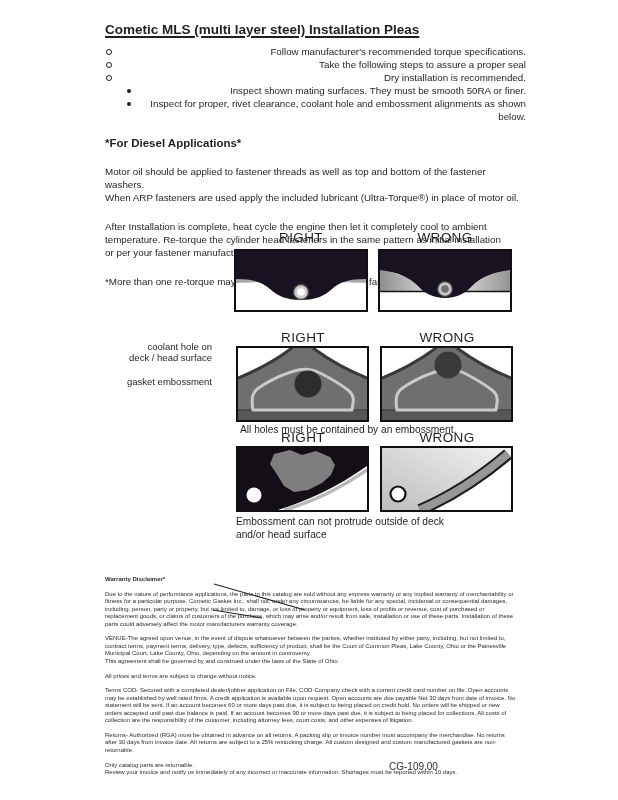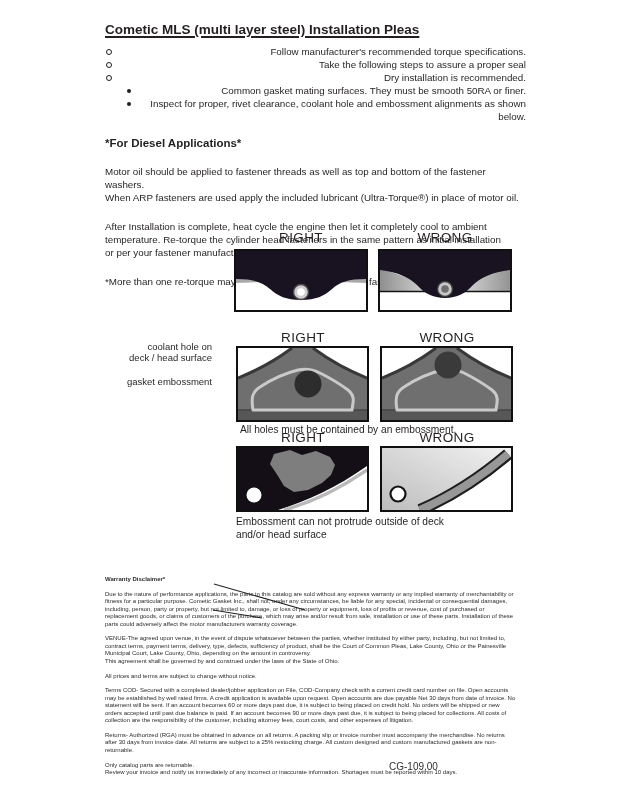--- a/index.html
+++ b/index.html
@@ -43,21 +43,21 @@
 </head>
 <body>
 
 <div class="content">
   <h1 class="doc-title">Cometic MLS (multi layer steel) Installation Pleas</h1>
 
   <div class="bullets">
     <div class="bullet">Follow manufacturer's recommended torque specifications.</div>
     <div class="bullet">Take the following steps to assure a proper seal</div>
     <div class="bullet">Dry installation is recommended.</div>
-    <div class="sub-bullet">Common gasket mating surfaces.  They must be smooth 50RA or finer.</div>
+    <div class="sub-bullet">Inspect shown mating surfaces.  They must be smooth 50RA or finer.</div>
     <div class="sub-bullet">Inspect for proper, rivet clearance, coolant hole and embossment alignments as shown below.</div>
   </div>
 
   <h2 class="section-heading">*For Diesel Applications*</h2>
   <p class="para">Motor oil should be applied to fastener threads as well as top and bottom of the fastener washers.
 When ARP fasteners are used apply the included lubricant (Ultra-Torque®) in place of motor oil.</p>
   <p class="para">After Installation is complete, heat cycle the engine then let it completely cool to ambient
 temperature. Re-torque the cylinder head fasteners in the same pattern as initial installation
 or per your fastener manufacturer's recommendations.</p>
   <p class="para">*More than one re-torque may be required to achieve proper fastener stretch*</p>

